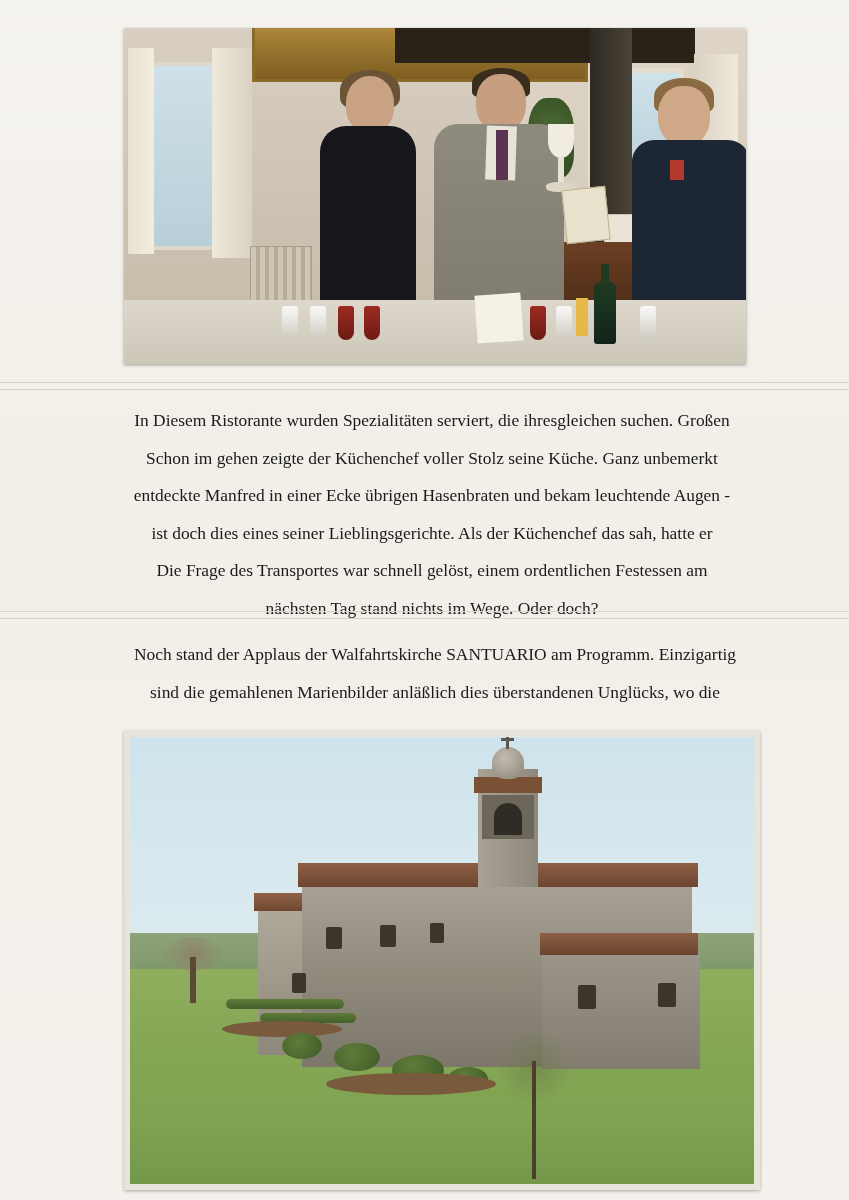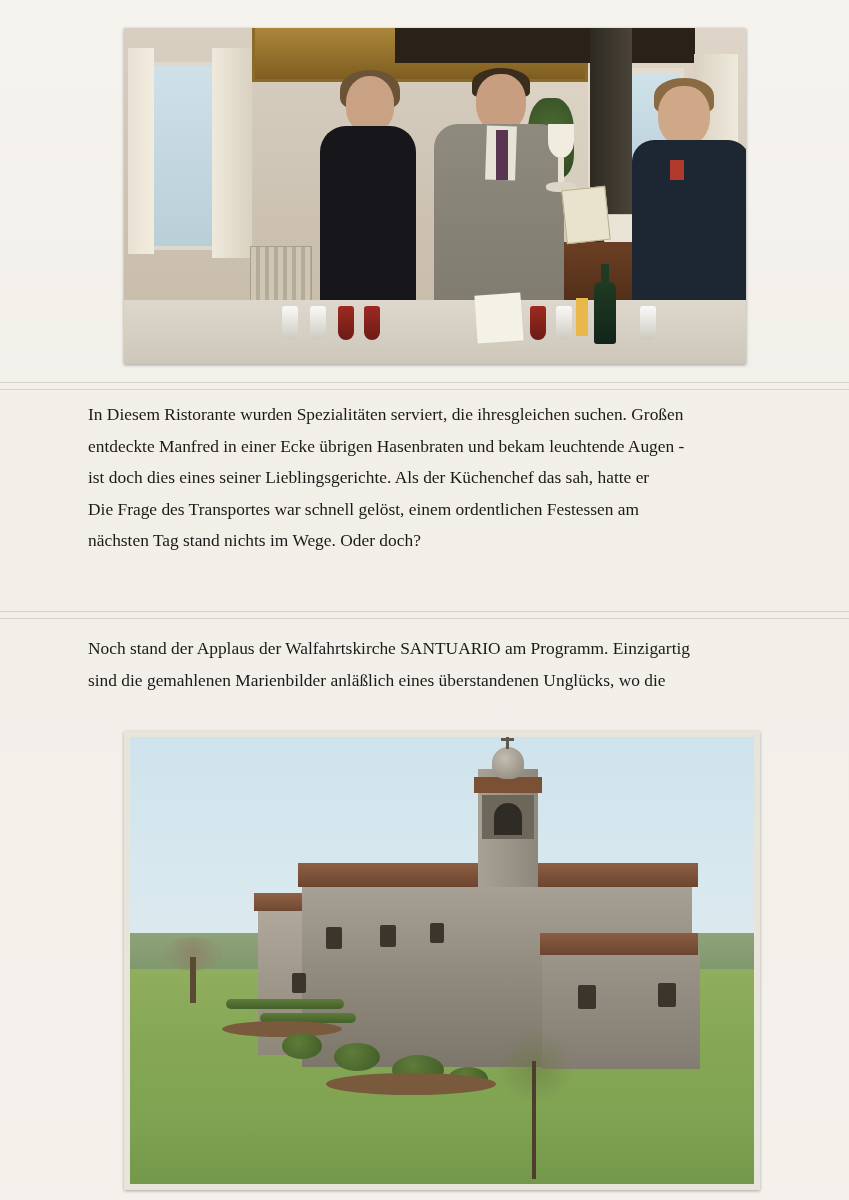--- a/index.html
+++ b/index.html
@@ -213,21 +213,21 @@
   
   .text-block {
     position: absolute;
     font-family: "Liberation Serif", serif;
     font-size: 17.4px;
     line-height: 25.5px;
     color: #1a1a1a;
   }
   #para-1 { left: 82px; top: 396px; width: 700px; }
   #para-2 { left: 82px; top: 630px; width: 706px; }
-  .text-block p { margin: 6px; }
+  .text-block p { margin: 12px; text-align: center; }
   .sc-bold { font-weight: normal; }
 
   
   .photo-bottom {
     position: absolute;
     left: 124px;
     top: 731px;
     width: 624px;
     height: 447px;
     background: #cfe0d4;
@@ -407,32 +407,33 @@
     <div class="napkin"></div>
     <div class="candle"></div>
     <div class="bottle"></div>
   </div>
 
   <div class="rule r1"></div>
   <div class="rule r2"></div>
 
   <div class="text-block" id="para-1">
     <p>In Diesem Ristorante wurden Spezialitäten serviert, die ihresgleichen suchen. Großen</p>
+    <p>Schon im gehen zeigte der Küchenchef voller Stolz seine Küche. Ganz unbemerkt</p>
     <p>entdeckte Manfred in einer Ecke übrigen Hasenbraten und bekam leuchtende Augen -</p>
     <p>ist doch dies eines seiner Lieblingsgerichte.  Als der Küchenchef das sah, hatte er</p>
     <p>Die Frage des Transportes war schnell gelöst, einem ordentlichen Festessen am</p>
     <p>nächsten Tag stand nichts im Wege.  Oder doch?</p>
   </div>
 
   <div class="rule r3"></div>
   <div class="rule r4"></div>
 
   <div class="text-block" id="para-2">
     <p><span>Noch stand der Applaus der Walfahrtskirche </span><span class="sc-bold">SANTUARIO</span><span> am Programm. Einzigartig</span></p>
-    <p>sind die gemahlenen Marienbilder anläßlich eines überstandenen Unglücks, wo die</p>
+    <p>sind die gemahlenen Marienbilder anläßlich dies überstandenen Unglücks, wo die</p>
   </div>
 
   <div class="photo-bottom">
     <div class="p2-sky"></div>
     <div class="p2-hills"></div>
     <div class="p2-lawn"></div>
 
     <div class="p2-tree-bare">
       <div class="crown"></div>
       <div class="trunk"></div>

